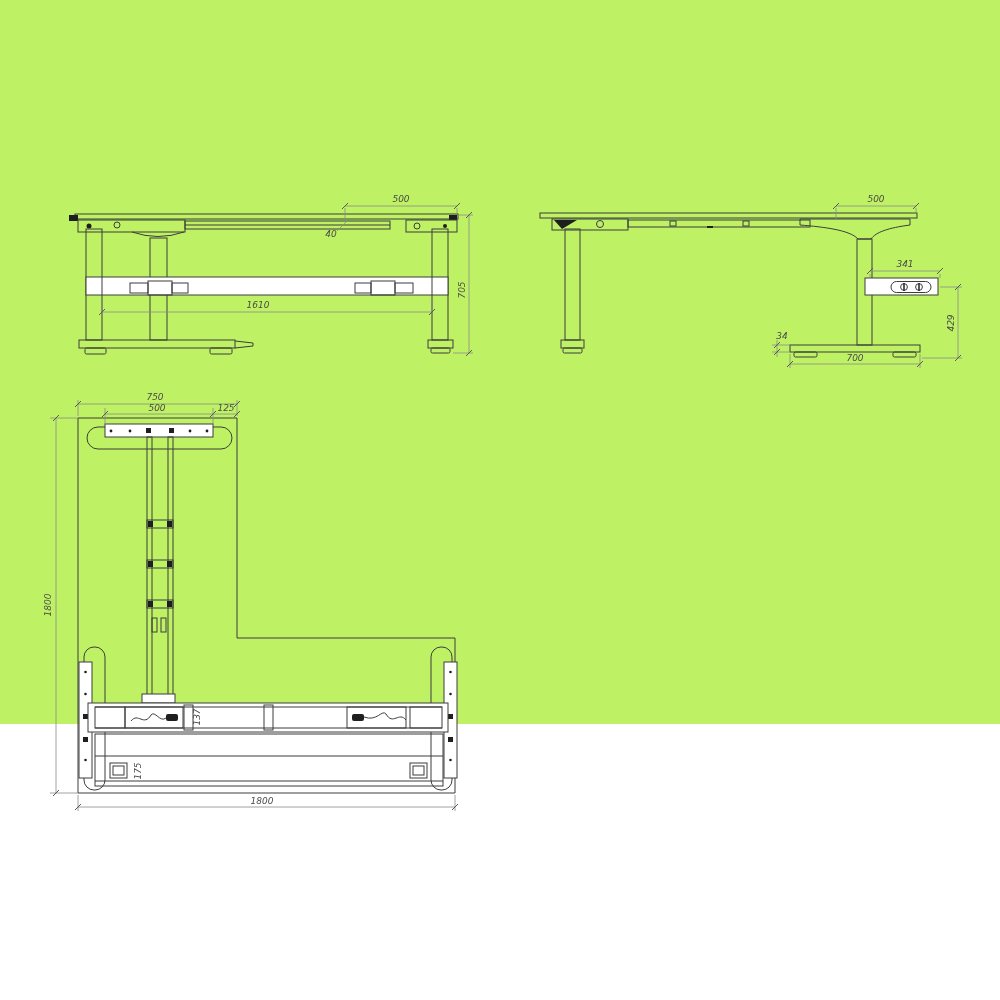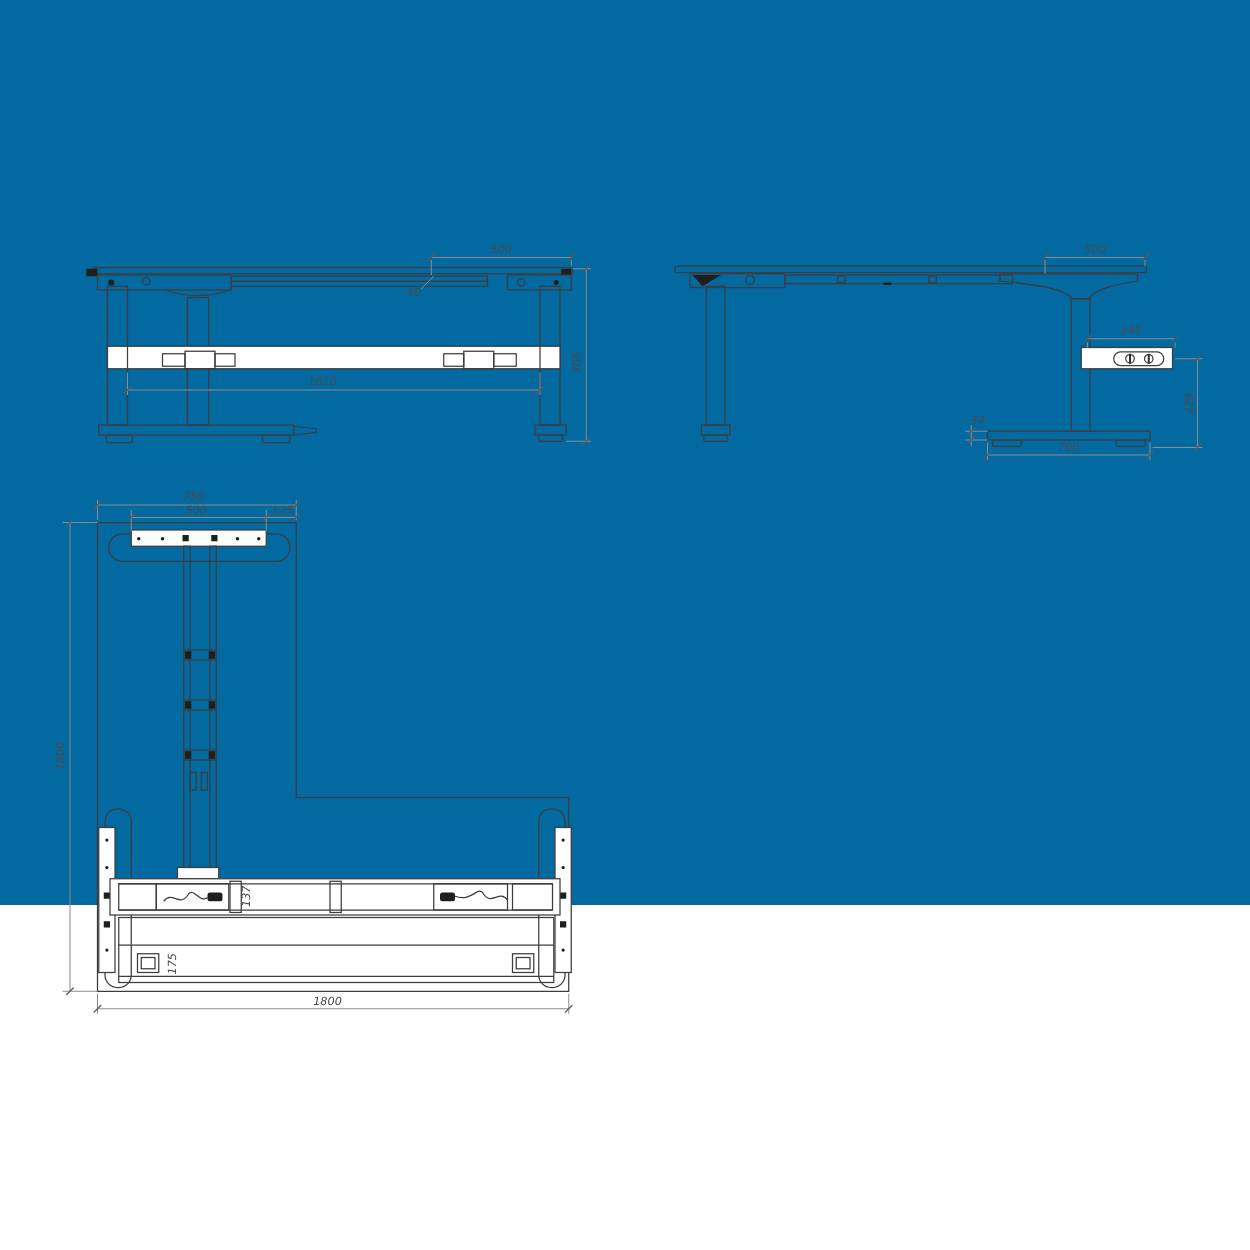--- a/index.html
+++ b/index.html
@@ -1,16 +1,16 @@
 <!DOCTYPE html>
 <html><head>
 <meta charset="utf-8">
 <style>
   html,body{margin:0;padding:0;background:#ffffff;width:1000px;height:1000px;overflow:hidden;}
-  .sheet{position:relative;width:1000px;height:724px;background:#0369a1;}
+  .sheet{position:relative;width:1000px;height:724px;background:#bef264;}
   svg{position:absolute;left:0;top:0;}
   .geo{stroke:#3d3d3d;stroke-width:1;fill:none;}
   .geo-thick{stroke:#2e2e2e;stroke-width:1.6;fill:none;}
   .geo-fill{stroke:#3d3d3d;stroke-width:1;fill:#ffffff;}
   .dark{fill:#1f1f1f;stroke:none;}
   .dim{stroke:#8c8c8c;stroke-width:0.8;fill:none;}
   .tick{stroke:#5a5a5a;stroke-width:1;fill:none;}
   .dimtext{font-family:"DejaVu Sans",sans-serif;font-style:italic;font-size:9px;fill:#4a4a4a;}
 </style>
 </head>

